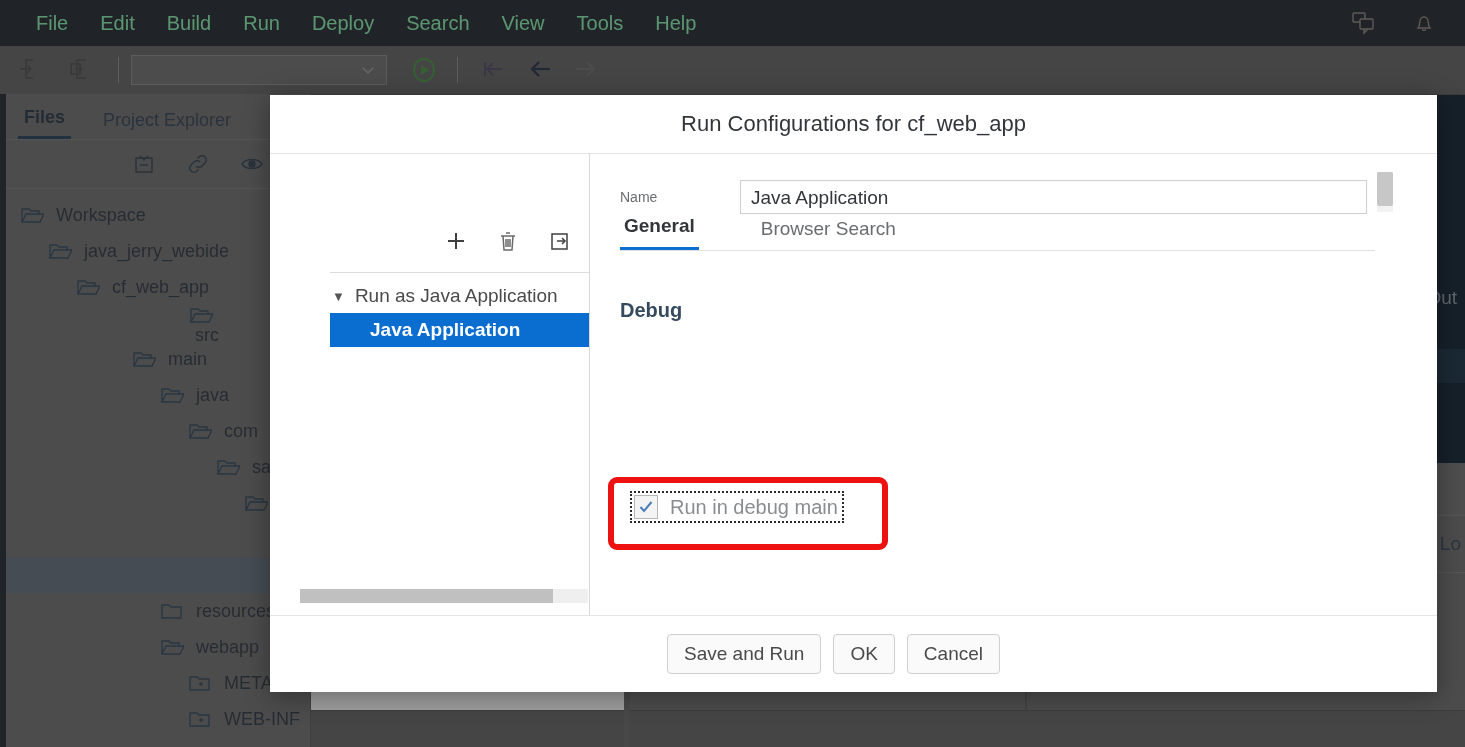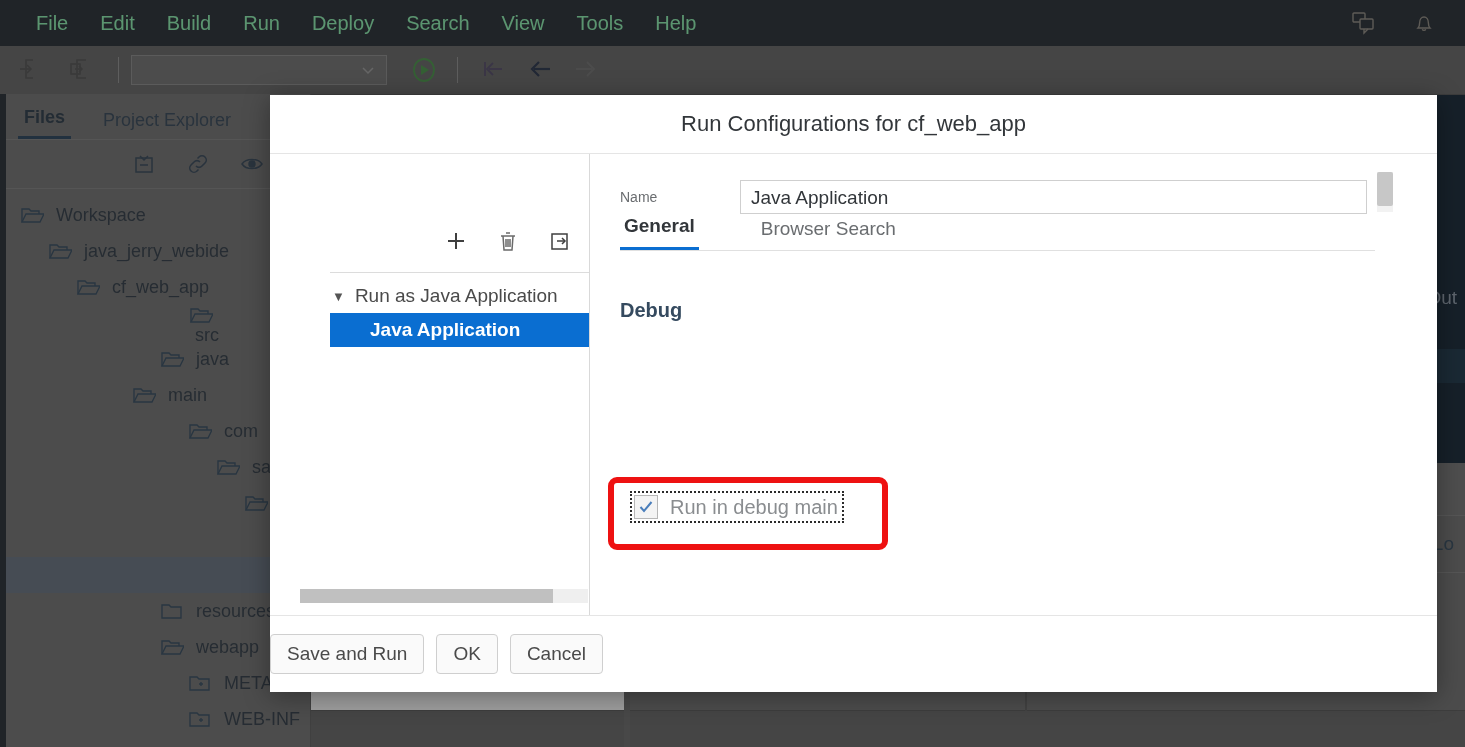--- a/index.html
+++ b/index.html
@@ -86,21 +86,21 @@
     position: absolute; right: 8px; top: 193px; color: #8a98a6; font-size: 19px;
   }
   .bg-console .c-row1 { position: absolute; left: 0; right: 0; top: 255px; height: 34px; background: #102a3f; }
   .bg-sub {
     position: absolute; left: 630px; top: 463px; right: 0; height: 52px; background: #6e6e6e;
   }
   .bg-sub2 {
     position: absolute; left: 630px; top: 515px; right: 0; bottom: 36px; background: #6b6b6b;
     border-top: 1px solid #7d7d7d;
   }
-  .bg-sub2 .lo-label { position: absolute; right: 11px; top: 17px; font-size: 19px; color: #2b4257; }
+  .bg-sub2 .lo-label { position: absolute; right: 4px; top: 17px; font-size: 19px; color: #2b4257; }
   .bg-sub2 .rule { position: absolute; left: 0; right: 0; top: 56px; height: 1px; background: #7d7d7d; }
   .bg-bottom {
     position: absolute; left: 0; right: 0; bottom: 0; height: 36px; background: #5e5e5e;
     border-top: 1px solid #4f4f4f;
   }
   .bg-bottom .seg {
     position: absolute; left: 0; top: 0; width: 240px; height: 36px; background: #6e6e6e;
   }
   .bg-midsplit { position: absolute; left: 624px; top: 94px; width: 6px; bottom: 0; background: #636363; }
   .bg-colsplit { position: absolute; left: 1025px; top: 515px; width: 2px; bottom: 36px; background: #585858; }
@@ -183,21 +183,21 @@
   .chk-box {
     width: 22px; height: 22px; border: 1px solid #b7b7b7; background: #f4f4f4;
     display: flex; align-items: center; justify-content: center; margin-right: 12px;
     flex: 0 0 auto;
   }
   .chk-box svg { display: block; }
   .chk-label { font-size: 20px; color: #8a8d90; white-space: nowrap; }
 
   .dlg-footer {
     height: 76px; border-top: 1px solid #e5e5e5;
-    display: flex; align-items: center; justify-content: flex-start;
+    display: flex; align-items: center; justify-content: center;
     padding-right: 40px; gap: 12px;
   }
   .btn {
     height: 38px; padding: 0 16px; font-size: 19px; color: #4a4a4a;
     background: #fafafa; border: 1px solid #cfcfcf; border-radius: 4px;
     display: flex; align-items: center; font-family: "Liberation Sans", sans-serif;
   }
 </style>
 </head>
 <body>
@@ -349,33 +349,33 @@
             </svg></span>
           <span>cf_web_app</span>
         </div>
         <div class="tree-row" style="padding-left: 104px; flex-direction: column;">
           <span class="tree-icon"><svg width="24" height="20" viewBox="0 0 24 20" fill="none" stroke="#2b4257" stroke-width="1.4">
               <path d="M2 17 V4 h7 l2 2 h8 v3"></path>
               <path d="M2 17 l4 -8 h18 l-4 8 z"></path>
             </svg></span>
           <span>src</span>
         </div>
+        <div class="tree-row" style="padding-left: 132px;">
+          <span class="tree-icon"><svg width="24" height="20" viewBox="0 0 24 20" fill="none" stroke="#2b4257" stroke-width="1.4">
+              <path d="M2 17 V4 h7 l2 2 h8 v3"></path>
+              <path d="M2 17 l4 -8 h18 l-4 8 z"></path>
+            </svg></span>
+          <span>main</span>
+        </div>
         <div class="tree-row" style="padding-left: 160px;">
           <span class="tree-icon"><svg width="24" height="20" viewBox="0 0 24 20" fill="none" stroke="#2b4257" stroke-width="1.4">
               <path d="M2 17 V4 h7 l2 2 h8 v3"></path>
               <path d="M2 17 l4 -8 h18 l-4 8 z"></path>
             </svg></span>
           <span>java</span>
-        </div>
-        <div class="tree-row" style="padding-left: 132px;">
-          <span class="tree-icon"><svg width="24" height="20" viewBox="0 0 24 20" fill="none" stroke="#2b4257" stroke-width="1.4">
-              <path d="M2 17 V4 h7 l2 2 h8 v3"></path>
-              <path d="M2 17 l4 -8 h18 l-4 8 z"></path>
-            </svg></span>
-          <span>main</span>
         </div>
         <div class="tree-row" style="padding-left: 188px;">
           <span class="tree-icon"><svg width="24" height="20" viewBox="0 0 24 20" fill="none" stroke="#2b4257" stroke-width="1.4">
               <path d="M2 17 V4 h7 l2 2 h8 v3"></path>
               <path d="M2 17 l4 -8 h18 l-4 8 z"></path>
             </svg></span>
           <span>com</span>
         </div>
         <div class="tree-row" style="padding-left: 216px;">
           <span class="tree-icon"><svg width="24" height="20" viewBox="0 0 24 20" fill="none" stroke="#2b4257" stroke-width="1.4">

